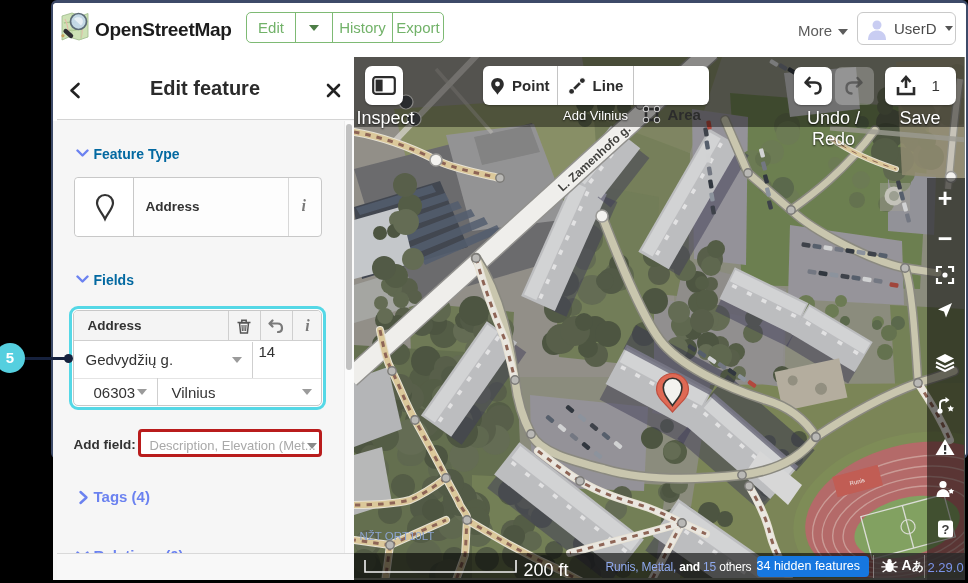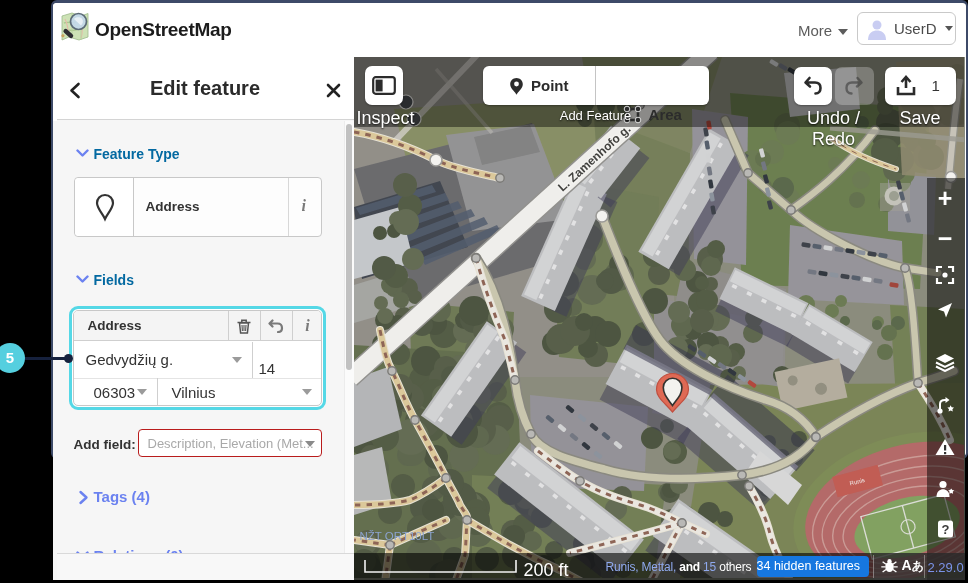--- a/index.html
+++ b/index.html
@@ -44,21 +44,21 @@
   .fs-in { position:absolute; left:1px; top:1px; width:249px; height:96px; border:1px solid #c8c8c8; border-radius:5px; overflow:hidden; background:#fff;}
   .fs-h { position:absolute; left:0; top:0; width:249px; height:30px; background:#f4f4f4; border-bottom:1px solid #cfcfcf; }
   .fs-h .t { position:absolute; left:14px; top:7px; font-weight:700; font-size:13.5px; color:#333; }
   .fs-h .ic { position:absolute; top:0; height:30px; border-left:1px solid #cfcfcf; display:flex; align-items:center; justify-content:center; }
   .row1 { position:absolute; left:0; top:31px; width:249px; height:36px; }
   .row2 { position:absolute; left:0; top:67px; width:249px; height:29px; }
   .cellsep { position:absolute; top:0; height:100%; width:1px; background:#cfcfcf; }
   .ftext { position:absolute; font-size:15px; color:#333; }
   .dcar { position:absolute; width:0; height:0; border-left:5.5px solid transparent; border-right:5.5px solid transparent; border-top:6px solid #9b9b9b; }
   .addf-l { position:absolute; left:17px; top:316px; font-size:13.5px; font-weight:700; color:#333; }
-  .addf-b { position:absolute; left:81px; top:308px; width:184px; height:28px; border:1px solid #b91c1c; border-radius:4px; background:#fff; }
+  .addf-b { position:absolute; left:81px; top:308px; width:184px; height:28px; border:3px solid #b91c1c; border-radius:4px; background:#fff; }
   .addf-b .ph { position:absolute; left:9px; top:6px; font-size:13px; color:#a9a9a9; }
   .tags-t { position:absolute; left:37px; top:367px; font-weight:700; font-size:15px; color:#6b82f0; white-space:nowrap; }
   .rel { position:absolute; left:37px; top:426px; font-weight:700; font-size:15px; color:#6b82f0; white-space:nowrap; }
   .sb-scroll { position:absolute; left:287px; top:64px; width:10px; height:432px; background:#fbfbfb; border-left:1px solid #ececec; }
   .sb-thumb { position:absolute; left:1.5px; top:3px; width:6px; height:246px; background:#c1c1c1; border-radius:3px; }
   .sb-foot { position:absolute; left:0; top:496px; width:297px; height:27px; background:#f8f8f8; border-top:1px solid #d9d9d9; }
   .map { position:absolute; left:300.5px; top:0; width:611.5px; height:523px; overflow:hidden; background:#8b8e80; }
   .ov-top { position:absolute; left:0; top:0; width:610px; height:70px; background:rgba(0,0,0,0.42); }
   .ov-right { position:absolute; left:573px; top:121px; width:39px; height:402px; background:rgba(0,0,0,0.50); }
   .ov-bot { position:absolute; left:0; top:496px; width:612px; height:27px; background:rgba(0,0,0,0.60); }
@@ -88,20 +88,28 @@
         <path d="M3 5 L13 2 L22 5 L29 2.5 L29 26 L20 29 L10 26 L3 29 Z" fill="#cde2b6" stroke="#9cb98a" stroke-width="0.8"></path>
         <path d="M5 12 C9 10 13 13 17 11 M7 20 C11 18 15 21 20 18" stroke="#aac88f" stroke-width="1.4" fill="none"></path>
         <path d="M6 8 C10 15 8 22 12 27 M24 6 C21 12 25 20 22 27" stroke="#e5b9a8" stroke-width="1.1" fill="none"></path>
         <path d="M13 2 L13 26 M22 5 L22 29" stroke="#b7d1a0" stroke-width="1"></path>
         <circle cx="19.5" cy="10.5" r="8" fill="#c3d8ea" fill-opacity="0.92" stroke="#5c6b77" stroke-width="1.7"></circle>
         <path d="M15 8 C16.5 6 20.5 5.5 23 7.5 C24.5 9.5 24 13 22 14.5" fill="#ffffff" opacity="0.6"></path>
         <rect x="3.5" y="20" width="11.5" height="4.6" rx="2.2" transform="rotate(42 9 22.5)" fill="#2e2e33"></rect>
         <rect x="2.6" y="23.2" width="3" height="3" rx="1.2" transform="rotate(42 4 24.5)" fill="#caa45e"></rect>
       </svg>
       <div class="brand">OpenStreetMap</div>
+      <div class="ggroup">
+        <div class="gb" style="width:49px">Edit</div>
+        <div class="gb" style="width:37px">
+            <span class="caret"></span>
+          </div>
+        <div class="gb" style="width:60px">History</div>
+        <div class="gb" style="width:50px">Export</div>
+      </div>
       <div class="more">More<span class="c2"></span></div>
       <div class="userbox">
         <svg width="22" height="22" viewBox="0 0 22 22" style="margin-left:8px">
           <circle cx="11" cy="7" r="4.5" fill="#c9cdf2"></circle>
           <path d="M2 22 C2 14.5 7 12.5 11 12.5 C15 12.5 20 14.5 20 22 Z" fill="#c9cdf2"></path>
         </svg>
         <span class="uname">UserD</span>
           <span class="c2"></span>
       </div>
     </div>
@@ -715,30 +723,37 @@
         </div>
         <div class="mlabel" style="left:3px;top:51px;width:55px">Inspect</div>
         <div class="pla">
           <div class="cell">
             <svg width="15" height="18" viewBox="0 0 15 18" style="margin-right:7px">
               <path d="M7.5 1 C3.9 1 1.2 3.8 1.2 7.2 C1.2 9.7 2.6 11.5 4.1 13.3 C5.4 14.9 6.9 16.3 7.5 17.8 C8.1 16.3 9.6 14.9 10.9 13.3 C12.4 11.5 13.8 9.7 13.8 7.2 C13.8 3.8 11.1 1 7.5 1 Z" fill="#2c2c2c"></path>
               <circle cx="7.5" cy="7" r="2.4" fill="#fff"></circle>
             </svg>Point
           </div>
           <div class="cell">
+            <svg width="18" height="18" viewBox="0 0 18 18" style="margin-right:7px">
+              <line x1="4" y1="14" x2="14" y2="4" stroke="#2c2c2c" stroke-width="2.6"></line>
+              <circle cx="3.6" cy="14.4" r="3" fill="#2c2c2c" stroke="#fff" stroke-width="1.1"></circle>
+              <circle cx="14.4" cy="3.6" r="3" fill="#2c2c2c" stroke="#fff" stroke-width="1.1"></circle>
+            </svg>Line
+          </div>
+          <div class="cell">
             <svg width="19" height="19" viewBox="0 0 19 19" style="margin-right:7px">
               <rect x="4" y="4" width="11" height="11" fill="none" stroke="#2c2c2c" stroke-width="2.6"></rect>
               <circle cx="4" cy="4" r="2.8" fill="#2c2c2c" stroke="#fff" stroke-width="0.8"></circle>
               <circle cx="15" cy="4" r="2.8" fill="#2c2c2c" stroke="#fff" stroke-width="0.8"></circle>
               <circle cx="4" cy="15" r="2.8" fill="#2c2c2c" stroke="#fff" stroke-width="0.8"></circle>
               <circle cx="15" cy="15" r="2.8" fill="#2c2c2c" stroke="#fff" stroke-width="0.8"></circle>
             </svg>Area
           </div>
         </div>
-        <div class="mlabel" style="left:192px;top:51px;width:100px;font-size:13px">Add Feature</div>
+        <div class="mlabel" style="left:192px;top:51px;width:100px;font-size:13px">Add Vilnius</div>
         <div class="mbtn" style="left:440px;top:10px;width:38px;height:38px">
           <svg width="22" height="22" viewBox="0 0 22 22" style="position:absolute;left:8px;top:8px">
             <path d="M7.5 3 L3.5 7.5 L8 11.5 M4 7.5 L13 7.5 C16.8 7.5 18.5 10 18.5 13 C18.5 16 16.8 18.5 13.5 18.5" fill="none" stroke="#2b2b2b" stroke-width="2.6" stroke-linecap="round" stroke-linejoin="round"></path>
           </svg>
         </div>
         <div class="mbtn" style="left:481px;top:10px;width:39px;height:38px;background:rgba(255,255,255,0.25);box-shadow:none">
           <svg width="22" height="22" viewBox="0 0 22 22" style="position:absolute;left:8px;top:8px;opacity:0.55">
             <path d="M14.5 3 L18.5 7.5 L14 11.5 M18 7.5 L9 7.5 C5.2 7.5 3.5 10 3.5 13 C3.5 16 5.2 18.5 8.5 18.5" fill="none" stroke="#333" stroke-width="2.4" stroke-linecap="round" stroke-linejoin="round"></path>
           </svg>
         </div>
@@ -866,21 +881,21 @@
                     </svg>
                 </div>
                 <div class="ic" style="left:218px;width:31px">
                     <span class="iglyph">i</span>
                   </div>
               </div>
               <div class="row1">
                 <div class="ftext" style="left:12px;top:9px">Gedvydžių g.</div>
                 <div class="dcar" style="left:158px;top:15px"></div>
                 <div class="cellsep" style="left:178px"></div>
-                <div class="ftext" style="left:185px;top:18px">14</div>
+                <div class="ftext" style="left:185px;top:1px">14</div>
               </div>
               <div style="position:absolute;left:0;top:66.5px;width:249px;height:1px;background:#e4e4e4"></div>
               <div class="row2">
                 <div class="ftext" style="left:20px;top:6px">06303</div>
                 <div class="dcar" style="left:63px;top:11px"></div>
                 <div class="cellsep" style="left:83px"></div>
                 <div class="ftext" style="left:98px;top:6px">Vilnius</div>
                 <div class="dcar" style="left:228px;top:11px"></div>
               </div>
             </div>

